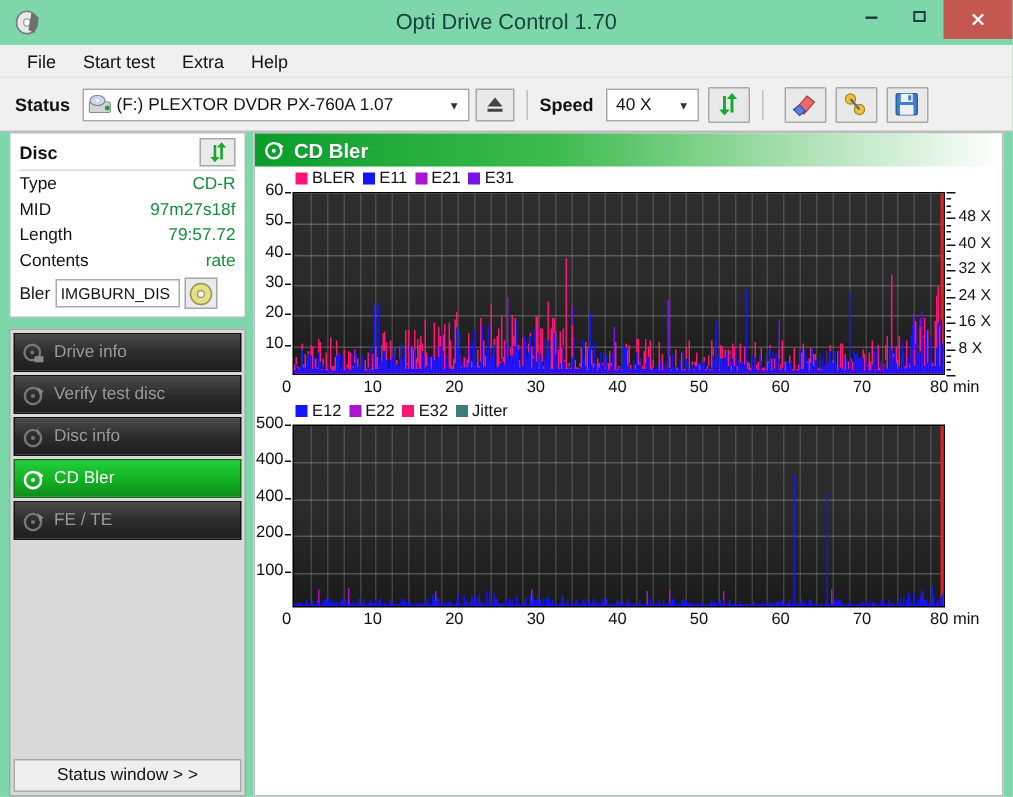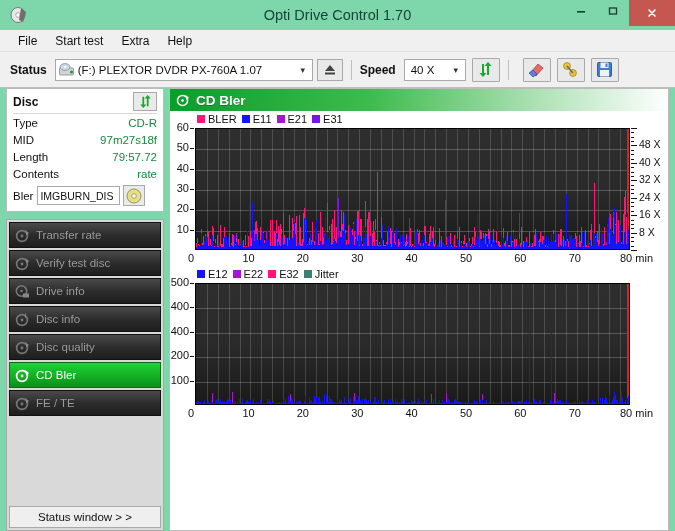--- a/index.html
+++ b/index.html
@@ -401,66 +401,46 @@
               <circle cx="8" cy="8" r="2.3" fill="#f8f8f0" stroke="#9a9450" stroke-width="0.8"></circle>
             </svg>
           </div>
         </div>
       </div>
 
       <div class="nav-list">
         <div class="nav-item">
           <span class="nav-icon">
             <svg width="15" height="15" viewBox="0 0 15 15">
-                <circle cx="7" cy="8" r="5.4" fill="none" stroke="#777" stroke-width="1.6"></circle>
-                <circle cx="7" cy="8" r="1.4" fill="#777"></circle>
-                <path d="M10 2 L14 5 L11.5 7.5 Z" fill="#888"></path>
+                <circle cx="6.5" cy="7" r="5.2" fill="none" stroke="#777" stroke-width="1.6"></circle>
+                <circle cx="6.5" cy="7" r="1.3" fill="#777"></circle>
+                <rect x="8" y="9.5" width="6" height="4" fill="#888"></rect>
               </svg>
           </span>
-          <span>Transfer rate</span>
+          <span>Drive info</span>
         </div>
         <div class="nav-item">
           <span class="nav-icon">
             <svg width="15" height="15" viewBox="0 0 15 15">
                 <circle cx="7" cy="8" r="5.4" fill="none" stroke="#777" stroke-width="1.6"></circle>
                 <circle cx="7" cy="8" r="1.4" fill="#777"></circle>
                 <path d="M10 2 L14 5 L11.5 7.5 Z" fill="#888"></path>
               </svg>
           </span>
           <span>Verify test disc</span>
         </div>
         <div class="nav-item">
           <span class="nav-icon">
             <svg width="15" height="15" viewBox="0 0 15 15">
-                <circle cx="6.5" cy="7" r="5.2" fill="none" stroke="#777" stroke-width="1.6"></circle>
-                <circle cx="6.5" cy="7" r="1.3" fill="#777"></circle>
-                <rect x="8" y="9.5" width="6" height="4" fill="#888"></rect>
-              </svg>
-          </span>
-          <span>Drive info</span>
-        </div>
-        <div class="nav-item">
-          <span class="nav-icon">
-            <svg width="15" height="15" viewBox="0 0 15 15">
                 <circle cx="7" cy="8" r="5.4" fill="none" stroke="#777" stroke-width="1.6"></circle>
                 <circle cx="7" cy="8" r="1.4" fill="#777"></circle>
                 <text x="9.5" y="6" font-size="7" fill="#999">i</text>
               </svg>
           </span>
           <span>Disc info</span>
-        </div>
-        <div class="nav-item">
-          <span class="nav-icon">
-            <svg width="15" height="15" viewBox="0 0 15 15">
-                <circle cx="7" cy="8" r="5.4" fill="none" stroke="#777" stroke-width="1.6"></circle>
-                <circle cx="7" cy="8" r="1.4" fill="#777"></circle>
-                <path d="M10 2 L14 5 L11.5 7.5 Z" fill="#888"></path>
-              </svg>
-          </span>
-          <span>Disc quality</span>
         </div>
         <div class="nav-item active">
           <span class="nav-icon">
             <svg width="15" height="15" viewBox="0 0 15 15">
                 <circle cx="7" cy="8" r="5.4" fill="none" stroke="#fff" stroke-width="1.7"></circle>
                 <circle cx="7" cy="8" r="1.4" fill="#fff"></circle>
                 <path d="M10 2 L14 5 L11.5 7.5 Z" fill="#fff"></path>
               </svg>
           </span>
           <span>CD Bler</span>

